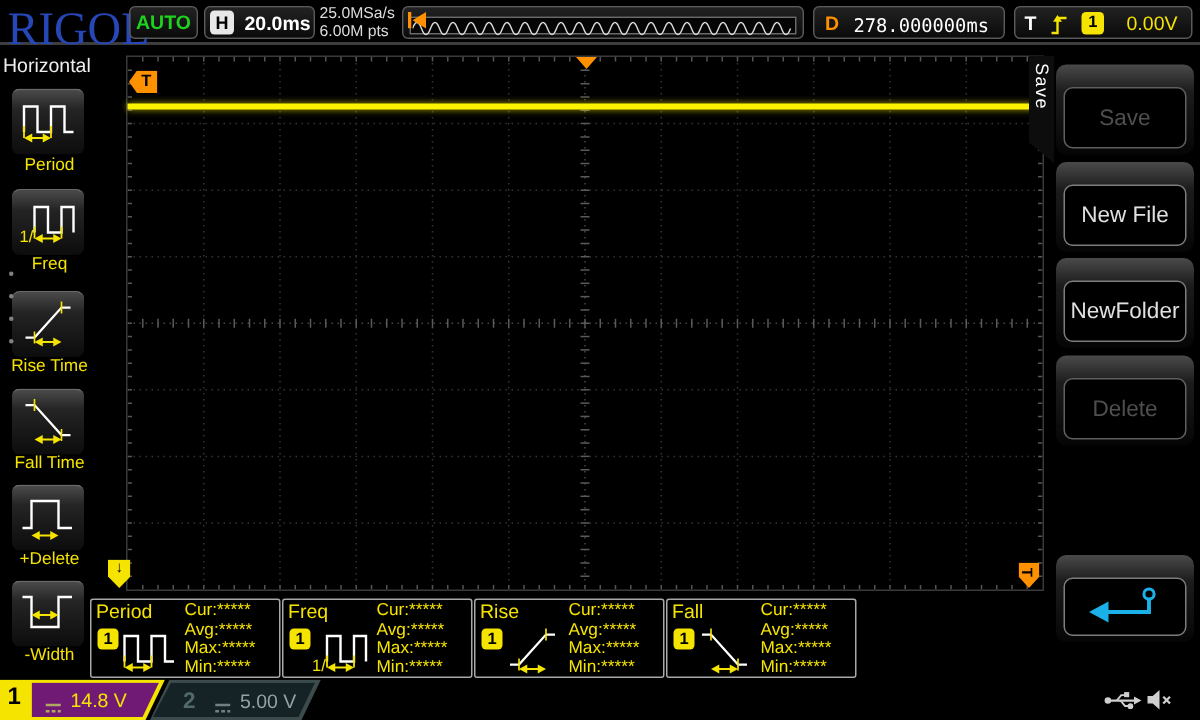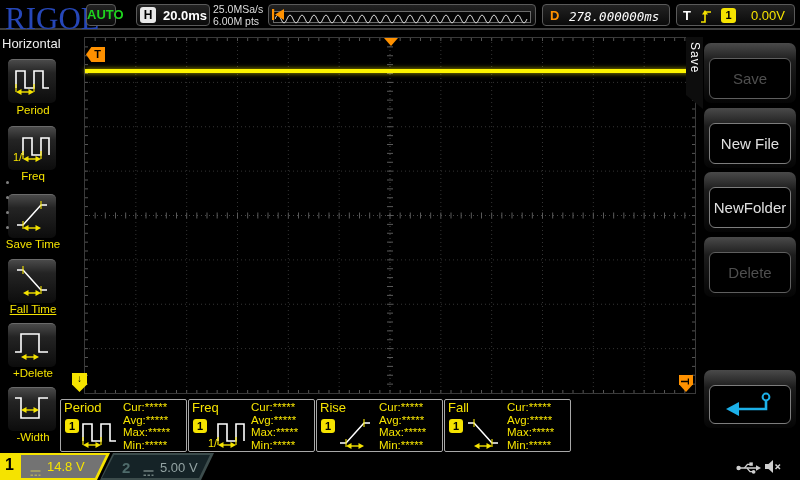--- a/index.html
+++ b/index.html
@@ -4,31 +4,31 @@
 <style>
   * { box-sizing: border-box; margin: 0; padding: 0; }
   html,body { background:#000; }
   body { font-family: "Liberation Sans", sans-serif; }
   #screen { position:relative; width:800px; height:480px; background:#000; overflow:hidden; }
 
   
   #topbar { position:absolute; left:0; top:0; width:800px; height:30px; background:#000; border-bottom:2px solid #3d3d3d; }
   #logo { position:absolute; left:5px; top:1px; font-family:"Liberation Serif", serif; font-weight:normal; font-size:31px; color:#2647b8; letter-spacing:0px; }
   .tb-box { position:absolute; top:4px; height:22px; border:1px solid #5a5a5a; border-radius:4px; background:linear-gradient(180deg,#222,#0a0a0a); }
-  #auto-box { left:86px; width:30px; text-align:center; line-height:20px; color:#1ed31e; font-weight:bold; font-size:13px; }
+  #auto-box { left:86px; width:46px; text-align:center; line-height:20px; color:#1ed31e; font-weight:bold; font-size:13px; }
   #h-box { left:136px; width:74px; }
   .h-badge { position:absolute; left:3px; top:2px; width:16px; height:16px; background:#e8e8e8; border-radius:3px; color:#000; font-weight:bold; font-size:12px; text-align:center; line-height:16px; }
   .h-value { position:absolute; left:26px; top:3px; color:#fff; font-size:13px;font-weight:bold; }
   #acq-block { position:absolute; left:213px; top:3px; color:#ddd; font-size:10.5px; line-height:12px; }
   #preview-box { left:268px; width:268px; }
   #preview-inner { position:absolute; left:4px; right:4px; top:6px; bottom:2px; border:1px solid #6a6a6a; background:#050505; }
   #preview-limit { position:absolute; left:2px; top:1px; }
   #d-box { left:542px; width:128px; }
   .d-label { position:absolute; left:7px; top:3px; color:#ff9100; font-weight:bold; font-size:13px; }
-  .d-value { position:absolute; left:26px; top:4px; color:#fff; font-size:12.5px; font-family:"DejaVu Sans Mono", monospace;font-style:italic; }
+  .d-value { position:absolute; left:26px; top:4px; color:#fff; font-size:12.5px; font-family:"DejaVu Sans Mono", monospace; }
   #t-box { left:676px; width:119px; }
   .t-label { position:absolute; left:6px; top:3px; color:#fff; font-weight:bold; font-size:13px; }
   .t-edge { position:absolute; left:22px; top:2px; }
   .t-badge { position:absolute; left:44px; top:3px; width:15px; height:15px; background:#f5e300; border-radius:3px; color:#000; font-weight:bold; font-size:11px; text-align:center; line-height:15px; }
   .t-level { position:absolute; right:9px; top:3px; color:#f5e300; font-size:13px; }
 
   
   #left-menu { position:absolute; left:0; top:30px; width:66px; height:423px; }
   #left-title { position:absolute; left:2px; top:6px; color:#eee; font-size:13px; }
   .menu-item-btn { position:absolute; left:8px; width:48px; height:44px; border-radius:5px; background:linear-gradient(180deg,#4a4a4a,#242424 30%,#0c0c0c); border-top:1px solid #6a6a6a; display:flex; align-items:center; justify-content:center; }
@@ -57,21 +57,21 @@
   #right-menu { position:absolute; left:700px; top:30px; width:100px; height:423px; background:#000; }
   #save-tab { position:absolute; left:-14px; top:7px; width:17px; height:72px; background:#0d0d0d; clip-path:polygon(0 0,100% 0,100% 100%,0 calc(100% - 14px)); }
   #save-tab span { writing-mode:vertical-rl; color:#fff; font-size:12px; letter-spacing:1px; display:block; margin:5px auto 0; }
   .rbtn { position:absolute; left:4px; width:92px; height:60px; border-radius:7px; background:linear-gradient(180deg,#4a4a4a,#1c1c1c 30%,#050505); }
   .rbtn-inner { position:absolute; left:5px; right:5px; top:15px; bottom:4px; border:1px solid #7d7d7d; border-radius:6px; background:#000; display:flex; align-items:center; justify-content:center; font-size:15px; color:#e0e0e0; }
   .rbtn.disabled .rbtn-inner { color:#4f4f4f; border-color:#5f5f5f; }
 
   
   #bottombar { position:absolute; left:0; top:453px; width:800px; height:27px; background:#000; }
   #ch1-tab { position:absolute; left:0; top:0; width:110px; height:27px; background:#f5e300; clip-path:polygon(0 0,110px 0,97px 27px,0 27px); }
-  #ch1-inner { position:absolute; left:21px; top:2px; width:85px; height:23px; background:#737373; clip-path:polygon(0 0,85px 0,74px 23px,0 23px); }
+  #ch1-inner { position:absolute; left:21px; top:2px; width:85px; height:23px; background:#701a75; clip-path:polygon(0 0,85px 0,74px 23px,0 23px); }
   #ch1-num { position:absolute; left:5px; top:3px; color:#000; font-weight:bold; font-size:16px; }
   #ch1-dc { position:absolute; left:8px; top:8px; color:#b0a860; }
   #ch1-scale { position:absolute; left:26px; top:4px; color:#f5e300; font-size:13px; }
   #ch2-tab { position:absolute; left:100px; top:0; width:114px; height:27px; background:#3c4c4c; clip-path:polygon(13px 0,114px 0,101px 27px,0 27px); }
   #ch2-inner { position:absolute; left:2px; top:2px; width:110px; height:23px; background:#152327; clip-path:polygon(12px 0,108px 0,97px 23px,0 23px); }
   #ch2-num { position:absolute; left:20px; top:4px; color:#4e6a6a; font-weight:bold; font-size:15px; }
   #ch2-dc { position:absolute; left:40px; top:8px; color:#70807f; }
   #ch2-scale { position:absolute; left:58px; top:5px; color:#93a3a3; font-size:13px; }
   #usb-icon { position:absolute; left:736px; top:7px; }
   #speaker-icon { position:absolute; left:764px; top:6px; }
@@ -146,32 +146,32 @@
 
     <div class="menu-item-btn" style="top:164px;">
       <span><svg width="38" height="35" viewBox="0 0 38 35">
             <path d="M4 28 H10 L28 8 H34" fill="none" stroke="#ffffff" stroke-width="1.5"></path>
             <path d="M10 24 v8 M28 4 v8" stroke="#f5e300" stroke-width="1.1"></path>
             <line x1="14" y1="31" x2="24" y2="31" stroke="#f5e300" stroke-width="1.4"></line>
             <path d="M10 31 l5.5 -3 v6 z" fill="#f5e300"></path>
             <path d="M28 31 l-5.5 -3 v6 z" fill="#f5e300"></path>
           </svg></span>
     </div>
-    <div class="menu-item-label" style="top:208px;">Save Time</div>
+    <div class="menu-item-label" style="top:208px;">Rise Time</div>
 
     <div class="menu-item-btn" style="top:229px;">
       <span><svg width="38" height="35" viewBox="0 0 38 35">
             <path d="M4 8 H10 L28 28 H34" fill="none" stroke="#ffffff" stroke-width="1.5"></path>
             <path d="M10 4 v8 M28 24 v8" stroke="#f5e300" stroke-width="1.1"></path>
             <line x1="14" y1="31" x2="24" y2="31" stroke="#f5e300" stroke-width="1.4"></line>
             <path d="M10 31 l5.5 -3 v6 z" fill="#f5e300"></path>
             <path d="M28 31 l-5.5 -3 v6 z" fill="#f5e300"></path>
           </svg></span>
     </div>
-    <div class="menu-item-label" style="top:273px;text-decoration:underline;">Fall Time</div>
+    <div class="menu-item-label" style="top:273px;">Fall Time</div>
 
     <div class="menu-item-btn" style="top:293px;">
       <span><svg width="38" height="35" viewBox="0 0 38 35">
             <path d="M2 26 H8 V8 H26 V26 H35" fill="none" stroke="#ffffff" stroke-width="1.6"></path>
             <line x1="12" y1="31" x2="22" y2="31" stroke="#f5e300" stroke-width="1.4"></line>
             <path d="M8 31 l5.5 -3 v6 z" fill="#f5e300"></path>
             <path d="M26 31 l-5.5 -3 v6 z" fill="#f5e300"></path>
           </svg></span>
     </div>
     <div class="menu-item-label" style="top:337px;">+Delete</div>

